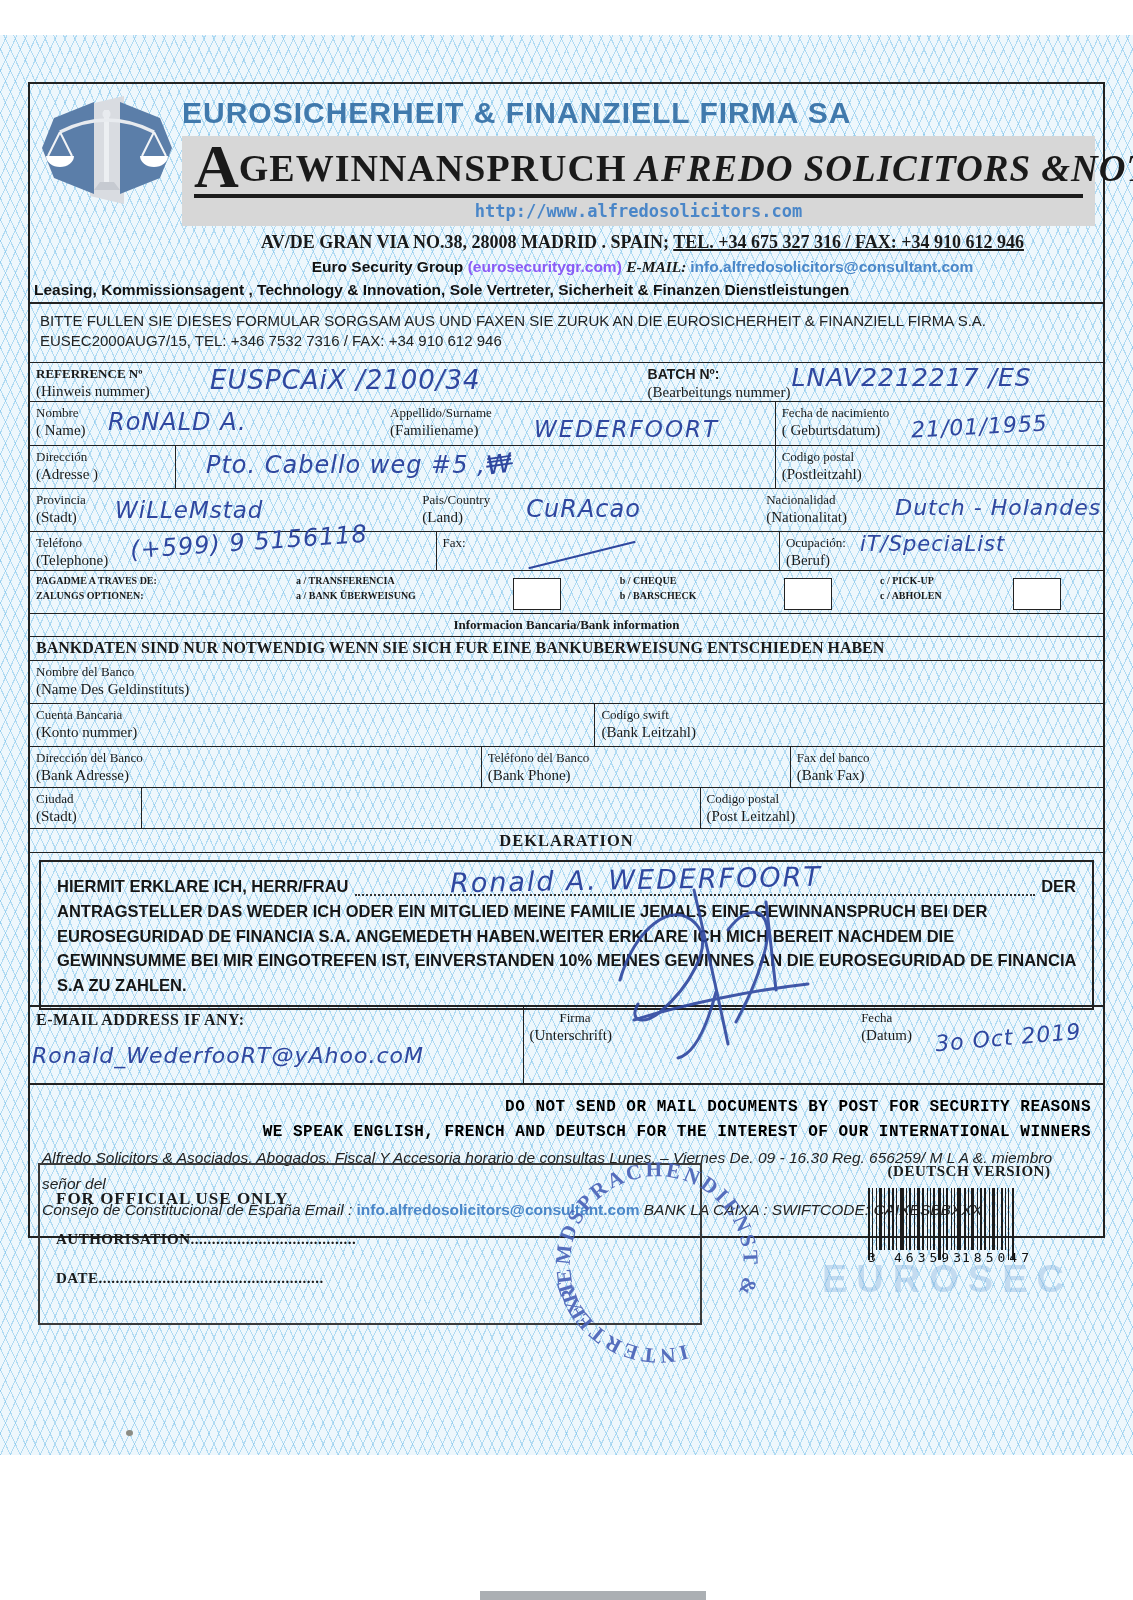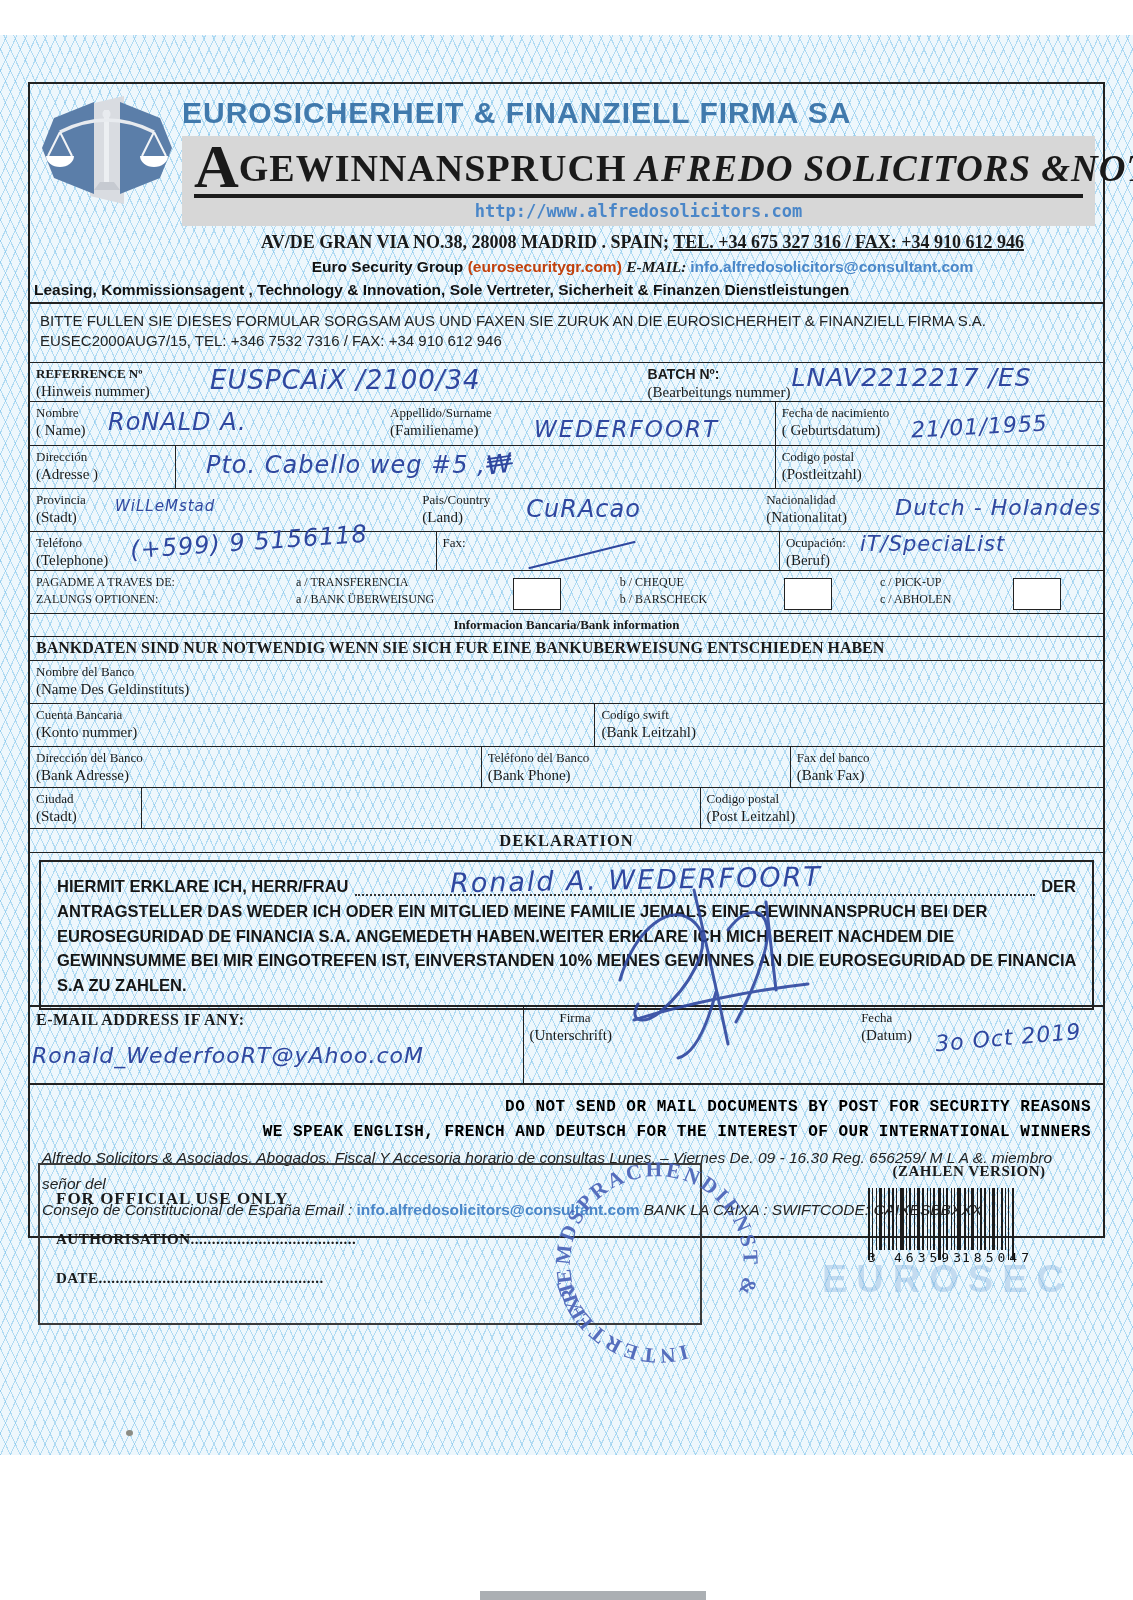--- a/index.html
+++ b/index.html
@@ -22,42 +22,42 @@
   .firmline{border-bottom:4px solid #1c1c1c;padding-bottom:2px;white-space:nowrap;}
   .bigA{font-size:62px;font-weight:bold;line-height:.8;vertical-align:-6px;}
   .firmrest{font-size:38px;font-weight:bold;letter-spacing:1px;}
   .firm2{font-size:37px;font-weight:bold;font-style:italic;letter-spacing:1px;}
   .url{text-align:center;font-family:"DejaVu Sans Mono",monospace;font-weight:bold;
     font-size:17px;color:#4a86c8;padding:3px 0 2px 0;}
   .addr{margin-top:6px;text-align:center;font-weight:bold;font-size:18px;white-space:nowrap;}
   .telfax{text-decoration:underline;text-decoration-thickness:2px;}
   .esg{margin-top:5px;text-align:center;font-size:15.5px;white-space:nowrap;}
   .esg-b{font-family:"Liberation Sans",sans-serif;font-weight:bold;color:#111;}
-  .esg-g{font-family:"Liberation Sans",sans-serif;font-weight:bold;color:#c2410c;}
+  .esg-g{font-family:"Liberation Sans",sans-serif;font-weight:bold;color:#8b5cf6;}
   .esg-i{font-style:italic;font-weight:bold;}
   .esg-m{font-family:"Liberation Sans",sans-serif;font-weight:bold;color:#4a86c8;}
   .services{margin:5px 4px 0 4px;font-family:"Liberation Sans",sans-serif;font-weight:bold;
     font-size:15.5px;color:#111;white-space:nowrap;}
 
   
   .instructions{border-top:2px solid #222;height:46px;padding:7px 22px 5px 10px;
     font-family:"Liberation Sans",sans-serif;font-size:15px;color:#222;line-height:1.35;}
 
   
   .row{display:flex;border-top:1.6px solid #222;position:relative;}
   .cell{position:relative;padding:3px 6px;box-sizing:border-box;}
   .vline{border-left:1.6px solid #222;}
   .lbl{font-size:13px;line-height:1.2;}
   .sub{font-size:15px;line-height:1.2;}
   .b{font-weight:bold;}
   .hw{position:absolute;color:#2f479f;font-family:"DejaVu Sans",sans-serif;
      font-style:italic;letter-spacing:1px;white-space:nowrap;z-index:3;}
   .center-row{justify-content:center;align-items:center;text-align:center;}
   .chk{width:46px;height:30px;background:#fff;border:1.7px solid #222;margin-top:4px;}
-  .payline{font-weight:normal;font-size:12px;line-height:1.45;}
+  .payline{font-weight:bold;font-size:10px;line-height:1.45;}
   .fax-slash{position:absolute;left:90px;top:22px;width:110px;border-top:2.4px solid #2f479f;
      transform:rotate(-14deg);}
 
   
   .decl-box{margin:7px 9px 10px 9px;border:2px solid #222;padding:12px 16px 10px 16px;
     position:relative;font-family:"Liberation Sans",sans-serif;font-weight:bold;
     font-size:16.5px;color:#161616;line-height:1.5;}
   .decl-line1{display:flex;align-items:flex-end;}
   .dotfill{flex:1;border-bottom:2.5px dotted #333;margin:0 6px 3px 6px;position:relative;}
   .decl-name{position:absolute;left:14%;top:-34px;color:#2f479f;
@@ -176,21 +176,21 @@
       <div class="cell vline" style="width:30.6%;">
         <div class="lbl">Codigo postal</div>
         <div class="sub">(Postleitzahl)</div>
       </div>
     </div>
 
     <div class="row" style="height:42px;">
       <div class="cell" style="width:36%;">
         <div class="lbl">Provincia</div>
         <div class="sub">(Stadt)</div>
-        <span class="hw" style="left:85px;top:8px;font-size:15px;">WiLLeMstad</span>
+        <span class="hw" style="left:85px;top:8px;font-size:23px;">WiLLeMstad</span>
       </div>
       <div class="cell" style="width:26%;">
         <div class="lbl">Pais/Country</div>
         <div class="sub">(Land)</div>
         <span class="hw" style="left:110px;top:6px;font-size:24px;">CuRAcao</span>
       </div>
       <div class="cell" style="width:38%;">
         <div class="lbl" style="margin-left:65px;">Nacionalidad</div>
         <div class="sub" style="margin-left:65px;">(Nationalitat)</div>
         <span class="hw" style="left:200px;top:6px;font-size:22px;">Dutch - Holandes</span>
@@ -342,21 +342,21 @@
   <svg class="stamp" width="232" height="232" viewBox="0 0 230 230">
     <defs>
       <path id="arcT" d="M 46,176 A 86,86 0 1 1 198,152" fill="none"></path>
       <path id="arcB" d="M 152,204 A 90,90 0 0 1 30,142" fill="none"></path>
     </defs>
     <text class="stampTxt"><textPath href="#arcT">FREMDSPRACHENDIENST &amp;</textPath></text>
     <text class="stampTxt"><textPath href="#arcB" startOffset="8">INTERTEXT</textPath></text>
   </svg>
 
   <div class="bc-wrap">
-    <div class="bc-label">(ZAHLEN VERSION)</div>
+    <div class="bc-label">(DEUTSCH VERSION)</div>
     <svg class="bc-svg" width="170" height="82" viewBox="0 0 170 82" id="bcsvg">
         <rect x="146" y="2" width="2" height="72" fill="#1c1c1c"></rect>
         <rect x="142" y="2" width="1" height="72" fill="#1c1c1c"></rect>
         <rect x="139" y="2" width="1" height="62" fill="#1c1c1c"></rect>
         <rect x="135" y="2" width="2" height="62" fill="#1c1c1c"></rect>
         <rect x="131" y="2" width="1" height="62" fill="#1c1c1c"></rect>
         <rect x="126" y="2" width="3" height="62" fill="#1c1c1c"></rect>
         <rect x="123" y="2" width="1" height="62" fill="#1c1c1c"></rect>
         <rect x="118" y="2" width="2" height="62" fill="#1c1c1c"></rect>
         <rect x="114" y="2" width="2" height="62" fill="#1c1c1c"></rect>

